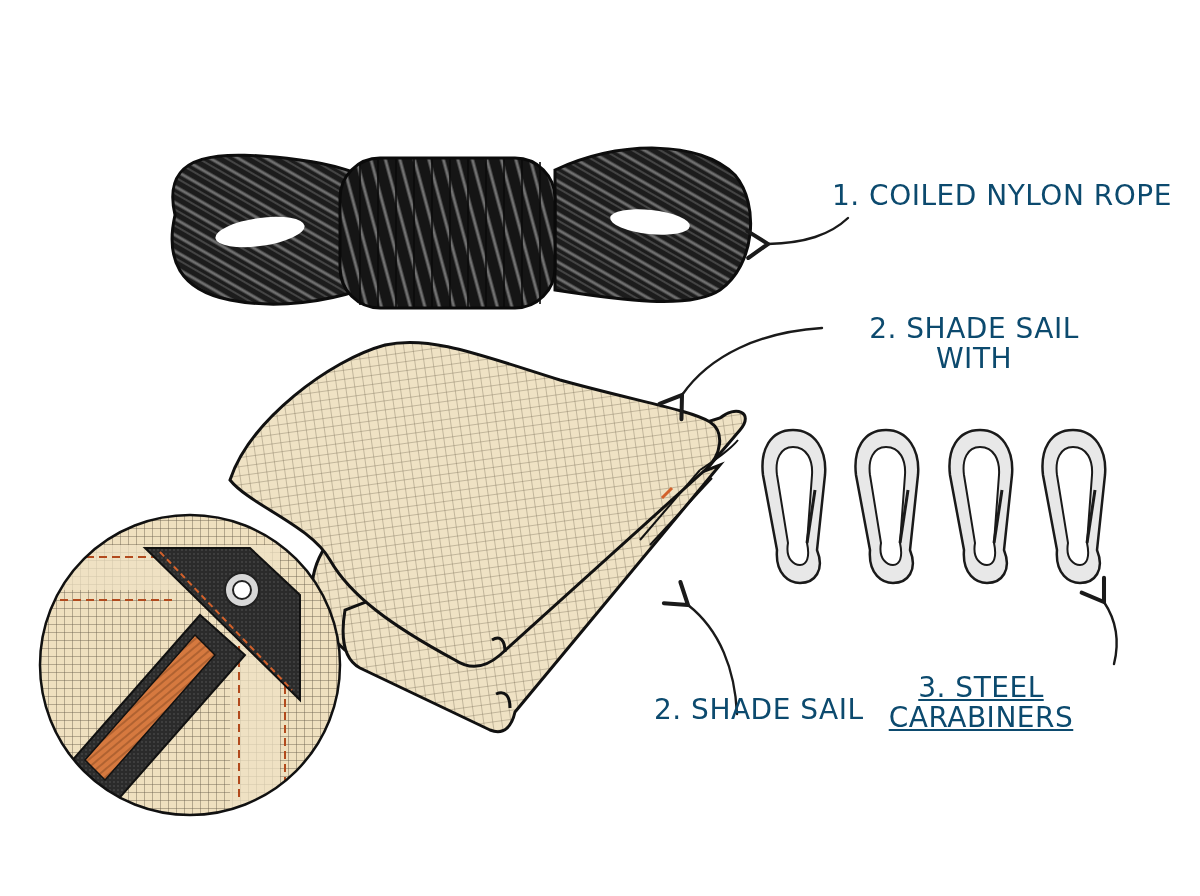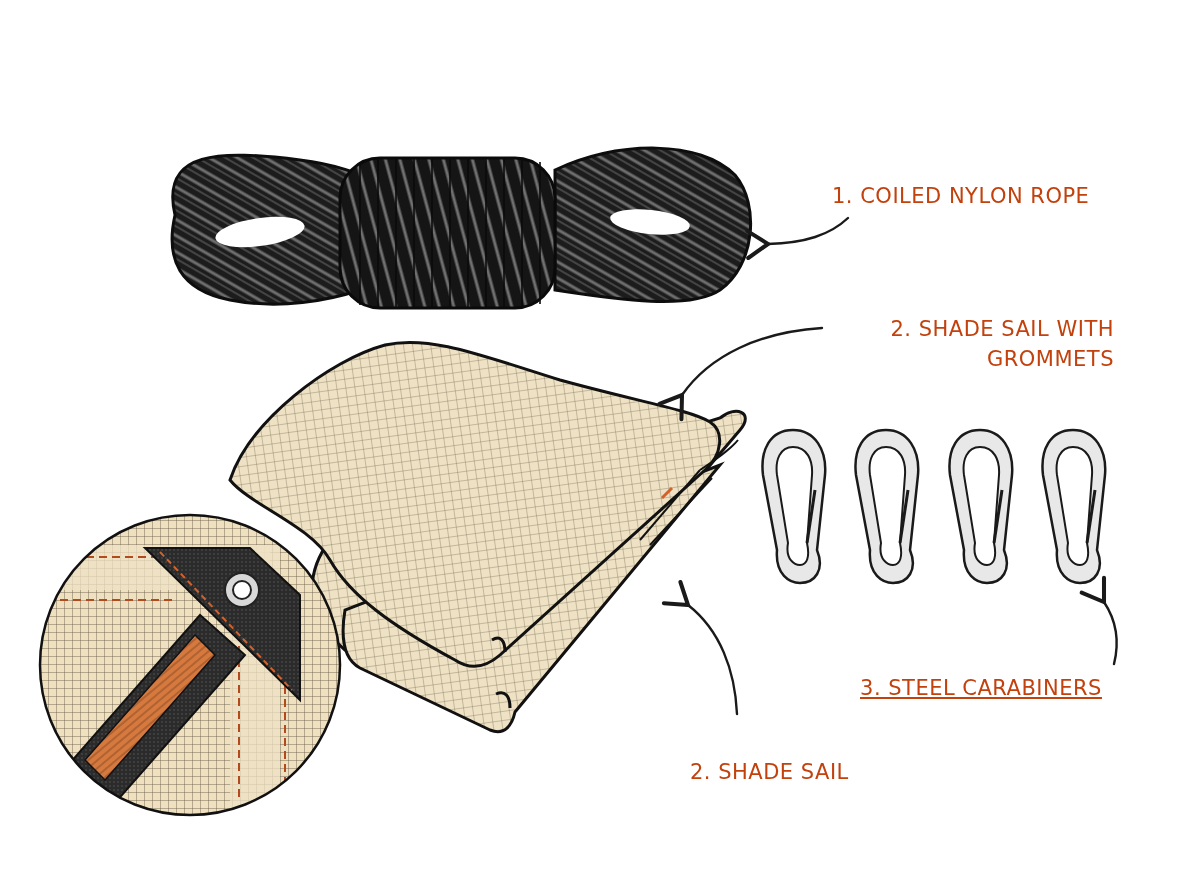--- a/index.html
+++ b/index.html
@@ -1,19 +1,19 @@
 <!DOCTYPE html>
 <html><head>
 <meta charset="utf-8">
 <style>
   html, body { margin: 0; padding: 0; background: #ffffff; }
   body { width: 1200px; height: 896px; position: relative; overflow: hidden;
          font-family: "DejaVu Sans", sans-serif; }
   .canvas { position: absolute; left: 0; top: 0; width: 1200px; height: 896px; }
-  .label { position: absolute; color: #c2410c; font-size: 21px; letter-spacing: 0.5px;
+  .label { position: absolute; color: #0c4a6e; font-size: 28px; letter-spacing: 0.5px;
            line-height: 30px; text-transform: uppercase; }
   .label span { display: block; }
   svg { position: absolute; left: 0; top: 0; }
 </style>
 </head>
 <body>
 
 <div class="canvas">
 
 <svg width="1200" height="896" viewBox="0 0 1200 896">
@@ -132,26 +132,25 @@
     <path d="M822 328 C760 332 710 355 682 395" marker-end="url(#arrow)"></path>
     <path d="M737 714 C735 670 720 630 688 605" marker-end="url(#arrow)"></path>
     <path d="M1114 664 C1120 640 1116 620 1104 602" marker-end="url(#arrow)"></path>
   </g>
 </svg>
 
 <div class="label" style="left:832px; top:181px;">
   <span>1. COILED NYLON ROPE</span>
 </div>
 
-<div class="label" style="left:834px; top:314px; text-align:right; width:280px;">
+<div class="label" style="left:834px; top:314px; text-align:center; width:280px;">
   <span>2. SHADE SAIL WITH</span>
-  <span>GROMMETS</span>
 </div>
 
 <div class="label" style="left:850px; top:673px; text-align:center; width:262px;text-decoration:underline;">
   <span>3. STEEL CARABINERS</span>
 </div>
 
-<div class="label" style="left:654px; top:757px;margin-left:36px;">
+<div class="label" style="left:654px; top:695px;">
   <span>2. SHADE SAIL</span>
 </div>
 
 </div>
 
 </body></html>

